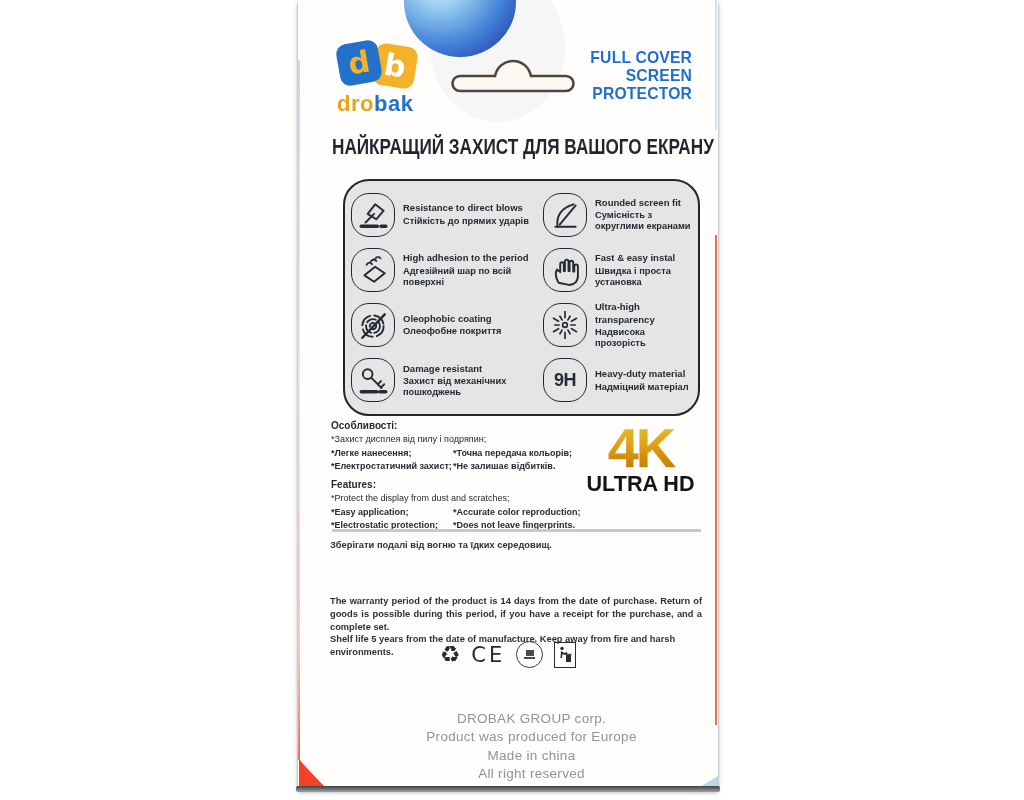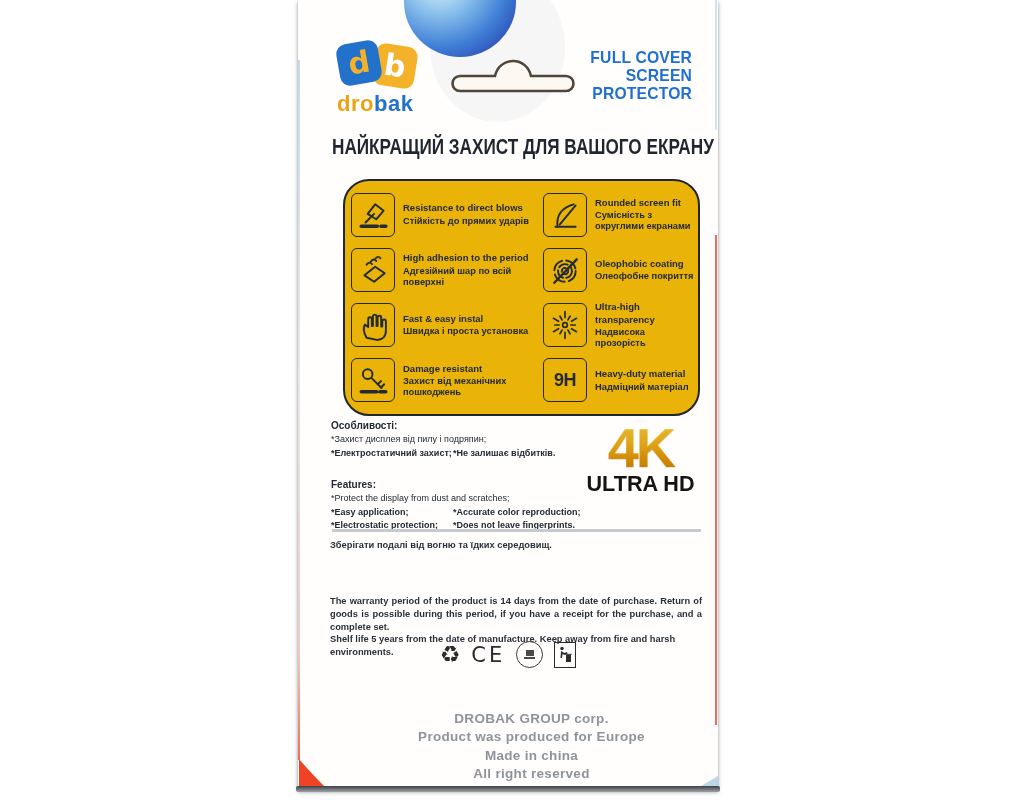--- a/index.html
+++ b/index.html
@@ -46,23 +46,23 @@
 
   .toptitle{position:absolute;right:26px;top:48px;text-align:right;color:#1f6fd0;
     font-weight:700;font-size:16.5px;line-height:1.1;letter-spacing:.2px;transform:scaleX(.95);transform-origin:right;}
 
   .tagline{position:absolute;left:34px;top:134px;width:352px;font-size:22px;font-weight:700;
     color:#1f2630;white-space:nowrap;transform:scaleX(.78);transform-origin:left;letter-spacing:0;}
 
   
   .fbox{position:absolute;left:45px;top:179px;width:357px;height:237px;border:2px solid #20262e;
     border-radius:26px;box-sizing:border-box;display:grid;grid-template-columns:192px 1fr;
-    grid-template-rows:repeat(4,1fr);padding:6px 4px 6px 4px;background:#eab308;}
+    grid-template-rows:repeat(4,1fr);padding:6px 4px 6px 4px;background:#e5e5e5;}
   .fcell{display:flex;align-items:center;gap:8px;padding-left:2px;}
-  .ficon{width:44px;height:44px;min-width:44px;border:1.7px solid #222830;border-radius:6px;
+  .ficon{width:44px;height:44px;min-width:44px;border:1.7px solid #222830;border-radius:18px;
     display:flex;align-items:center;justify-content:center;box-sizing:border-box;}
   .ficon svg{stroke:#242b34;fill:none;stroke-width:1.8;stroke-linecap:round;stroke-linejoin:round;}
   .ficon .nineh{font-size:18px;font-weight:700;color:#242b34;letter-spacing:-.5px;}
   .ftxt{display:flex;flex-direction:column;}
   .ften{font-size:9.5px;font-weight:700;color:#232a33;line-height:1.3;}
   .ftua{font-size:9.3px;font-weight:600;color:#232a33;line-height:1.18;margin-top:1px;max-width:130px;}
   .fcell:nth-child(2n) .ftua{max-width:106px;}
   .fcell:nth-child(2n) .ften{max-width:112px;}
 
   
@@ -92,21 +92,21 @@
     align-items:center;gap:11px;color:#2b2b2b;}
   .recycle{font-size:23px;line-height:1;font-family:"DejaVu Sans",sans-serif;}
   .cemark{font-size:21px;font-weight:400;letter-spacing:3px;font-family:"DejaVu Sans",sans-serif;}
   .stamp{width:25px;height:25px;border:1.4px solid #3a3a3a;border-radius:50%;
     display:flex;flex-direction:column;align-items:center;justify-content:center;gap:1px;}
   .stamp i{display:block;width:11px;height:2px;background:#4a4a4a;}
   .stamp i.sq{width:8px;height:6px;}
   .tidy{width:20px;height:24px;border:1.6px solid #2b2b2b;display:flex;align-items:center;justify-content:center;}
 
   .footer{position:absolute;left:0;top:710px;width:467px;text-align:center;color:#8f949b;
-    font-size:13.5px;font-weight:700;line-height:1.37;letter-spacing:.3px;}
+    font-size:13.5px;font-weight:400;line-height:1.37;letter-spacing:.3px;}
 </style>
 </head>
 <body>
 
 <div class="card">
 
   <div class="ghost-circle"></div>
   <div class="sphere"></div>
   <svg class="euro-slot" width="130" height="44" viewBox="0 0 130 44">
     <path d="M12 24 H47 C49 15 56 9 65 9 C74 9 81 15 83 24 H118 A7.5 7.5 0 0 1 118 39 H12 A7.5 7.5 0 0 1 12 24 Z" fill="#fcf9f3" stroke="#51443a" stroke-width="2.6"></path>
@@ -173,41 +173,41 @@
       </div>
       <div class="ftxt">
         <span class="ften">High adhesion to the period</span>
         <span class="ftua">Адгезійний шар по всій поверхні</span>
       </div>
     </div>
 
     <div class="fcell">
       <div class="ficon">
         <svg width="32" height="32" viewBox="0 0 30 30">
+          <path d="M9 27 c-2.5 -4.5 -3.5 -9.5 -1.5 -12.5 l3 2.5 v-7.5 a1.7 1.7 0 0 1 3.4 0 v6.5 h1 v-9 a1.7 1.7 0 0 1 3.4 0 v9 h1 v-8 a1.7 1.7 0 0 1 3.4 0 v8.5 h1 v-5 a1.7 1.7 0 0 1 3.4 0 v9 c0 5.5 -3.5 8.5 -8.5 8.5 z"></path>
+        </svg>
+      </div>
+      <div class="ftxt">
+        <span class="ften">Fast &amp; easy instal</span>
+        <span class="ftua">Швидка і проста установка</span>
+      </div>
+    </div>
+
+    <div class="fcell">
+      <div class="ficon">
+        <svg width="32" height="32" viewBox="0 0 30 30">
           <circle cx="15" cy="16" r="3" stroke-dasharray="6 2.5"></circle>
           <circle cx="15" cy="16" r="6.5" stroke-dasharray="9 3"></circle>
           <circle cx="15" cy="16" r="10" stroke-dasharray="12 4"></circle>
           <path d="M5 27 L26 5" stroke-width="2.2"></path>
         </svg>
       </div>
       <div class="ftxt">
         <span class="ften">Oleophobic coating</span>
         <span class="ftua">Олеофобне покриття</span>
-      </div>
-    </div>
-
-    <div class="fcell">
-      <div class="ficon">
-        <svg width="32" height="32" viewBox="0 0 30 30">
-          <path d="M9 27 c-2.5 -4.5 -3.5 -9.5 -1.5 -12.5 l3 2.5 v-7.5 a1.7 1.7 0 0 1 3.4 0 v6.5 h1 v-9 a1.7 1.7 0 0 1 3.4 0 v9 h1 v-8 a1.7 1.7 0 0 1 3.4 0 v8.5 h1 v-5 a1.7 1.7 0 0 1 3.4 0 v9 c0 5.5 -3.5 8.5 -8.5 8.5 z"></path>
-        </svg>
-      </div>
-      <div class="ftxt">
-        <span class="ften">Fast &amp; easy instal</span>
-        <span class="ftua">Швидка і проста установка</span>
       </div>
     </div>
 
     <div class="fcell">
       <div class="ficon">
         <svg width="32" height="32" viewBox="0 0 30 30">
           <g stroke-width="1.6">
             <line x1="15" y1="2.5" x2="15" y2="8" transform="rotate(0 15 15)"></line>
             <line x1="15" y1="5.5" x2="15" y2="9.5" transform="rotate(30 15 15)"></line>
             <line x1="15" y1="2.5" x2="15" y2="8" transform="rotate(60 15 15)"></line>
@@ -254,20 +254,24 @@
         <span class="ftua">Надміцний матеріал</span>
       </div>
     </div>
 
   </div>
 
   <div class="sec sec-ua">
     <div class="t">Особливості:</div>
     <div class="ln">*Захист дисплея від пилу і подряпин;</div>
     <div class="cols">
+      <span class="c1">*Легке нанесення;</span>
+      <span>*Точна передача кольорів;</span>
+    </div>
+    <div class="cols">
       <span class="c1">*Електростатичний захист;</span>
       <span>*Не залишає відбитків.</span>
     </div>
   </div>
 
   <div class="badge4k">
     <div class="big">4K</div>
     <div class="small">ULTRA HD</div>
   </div>
 

